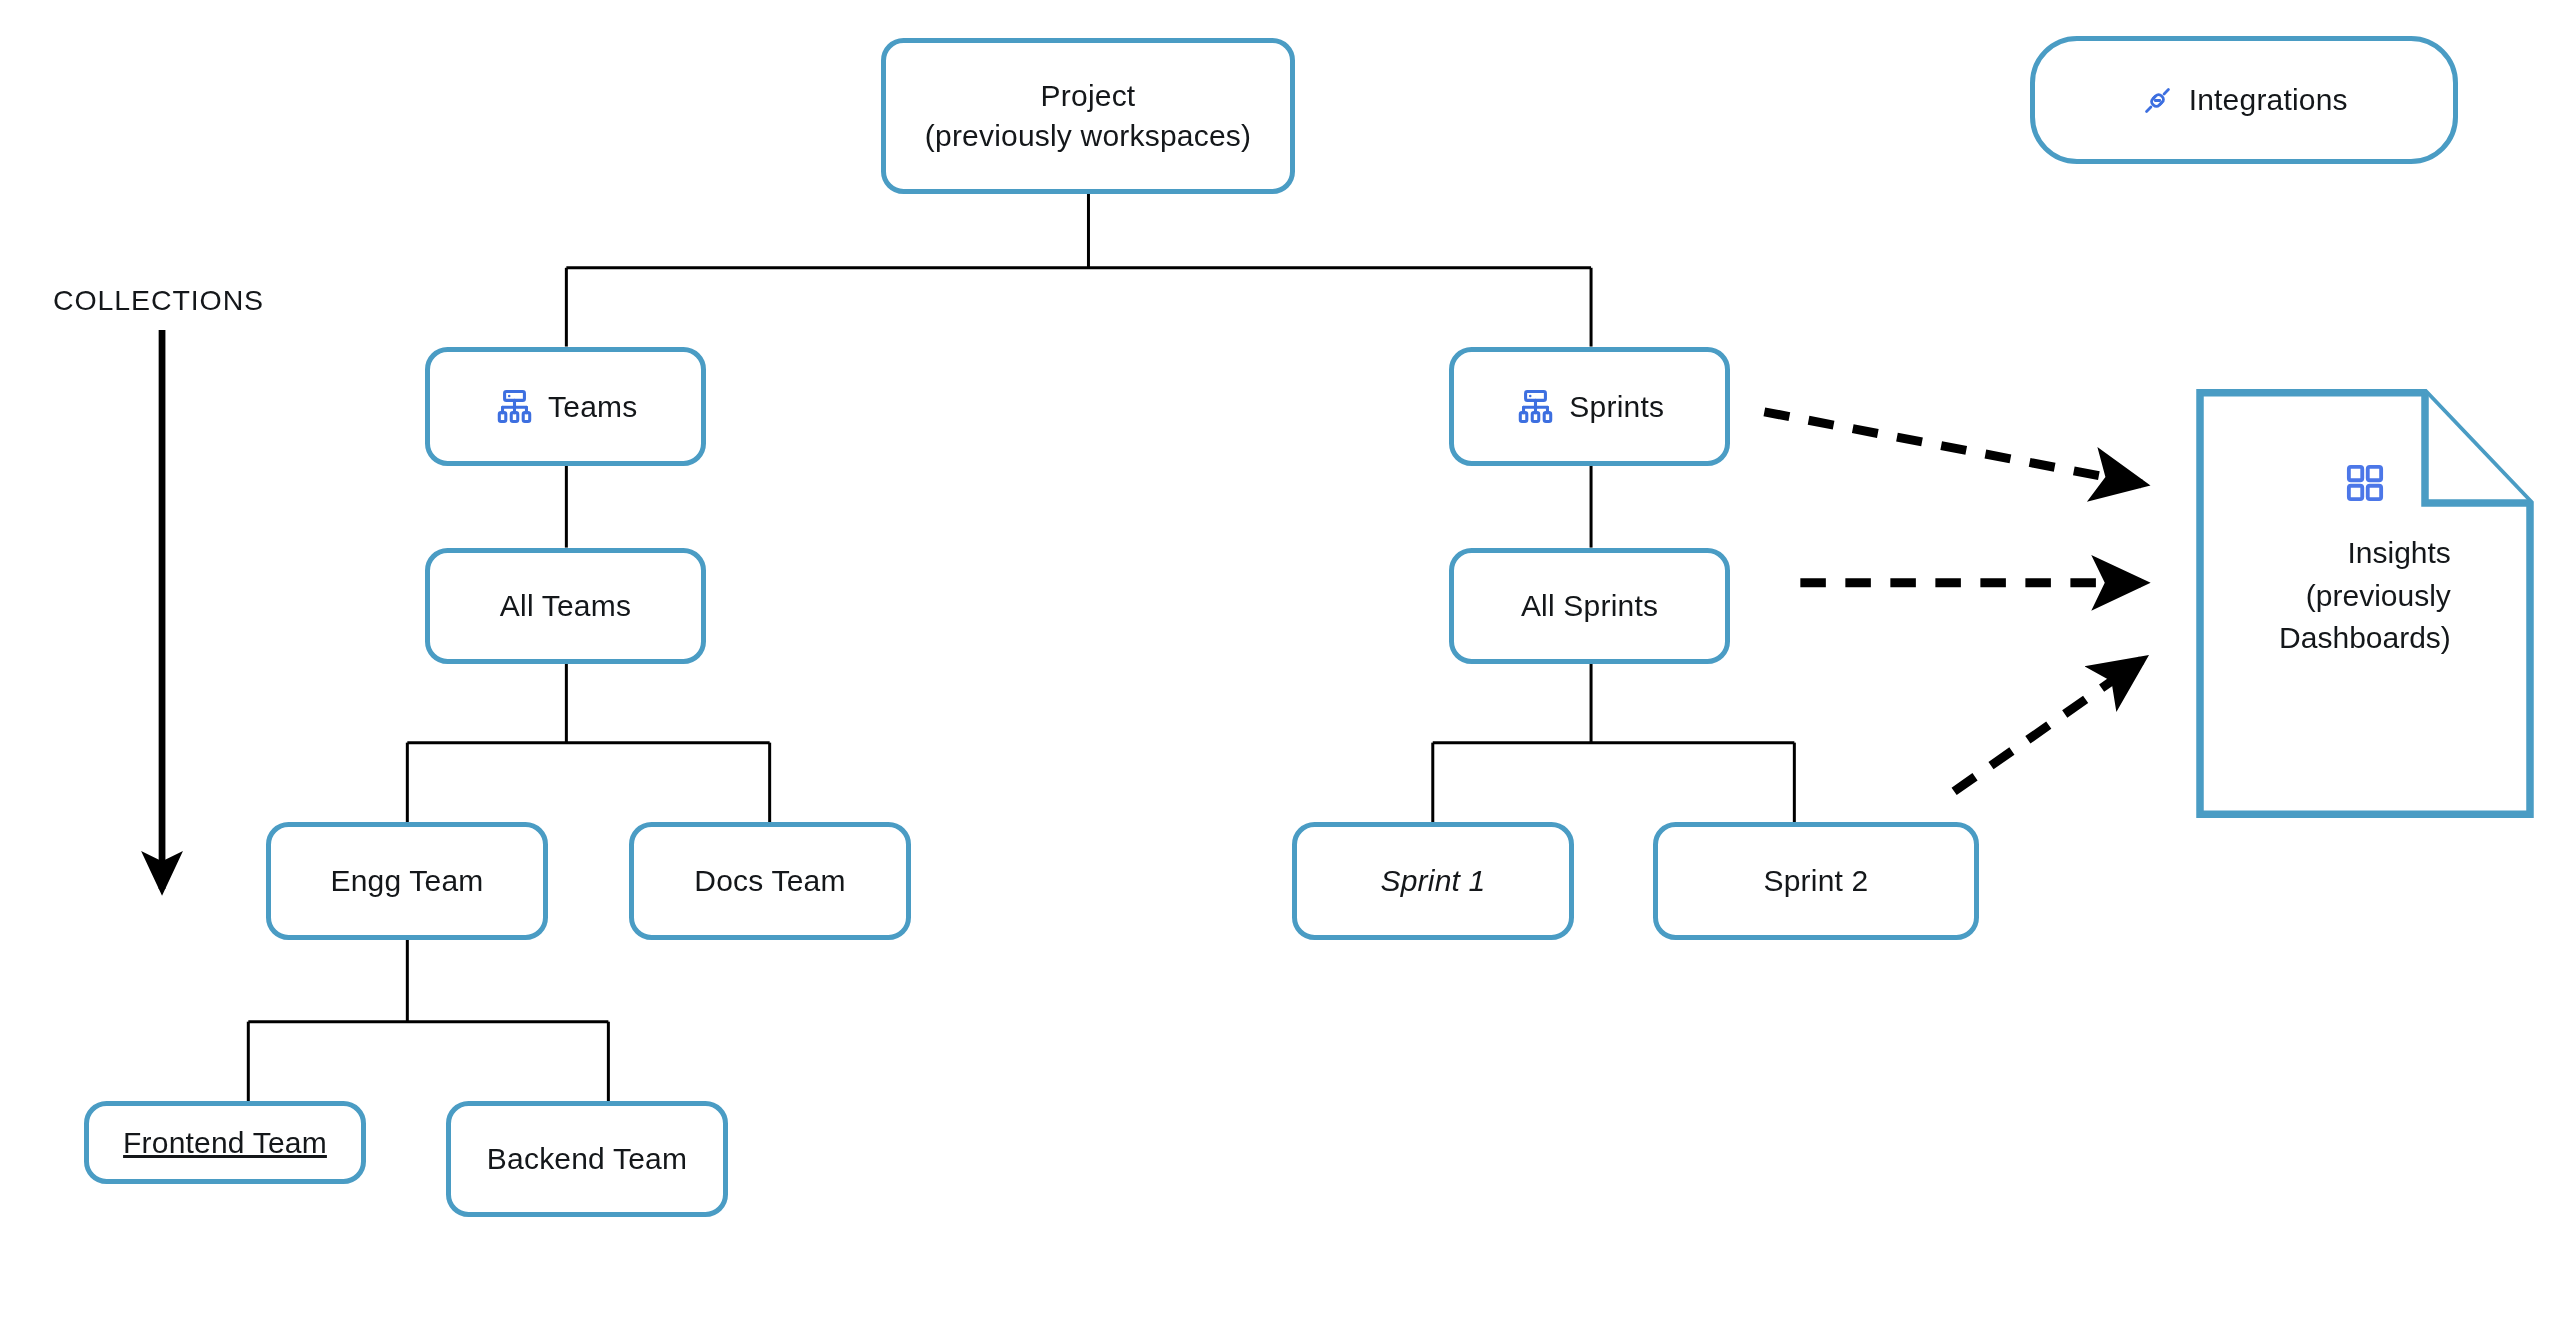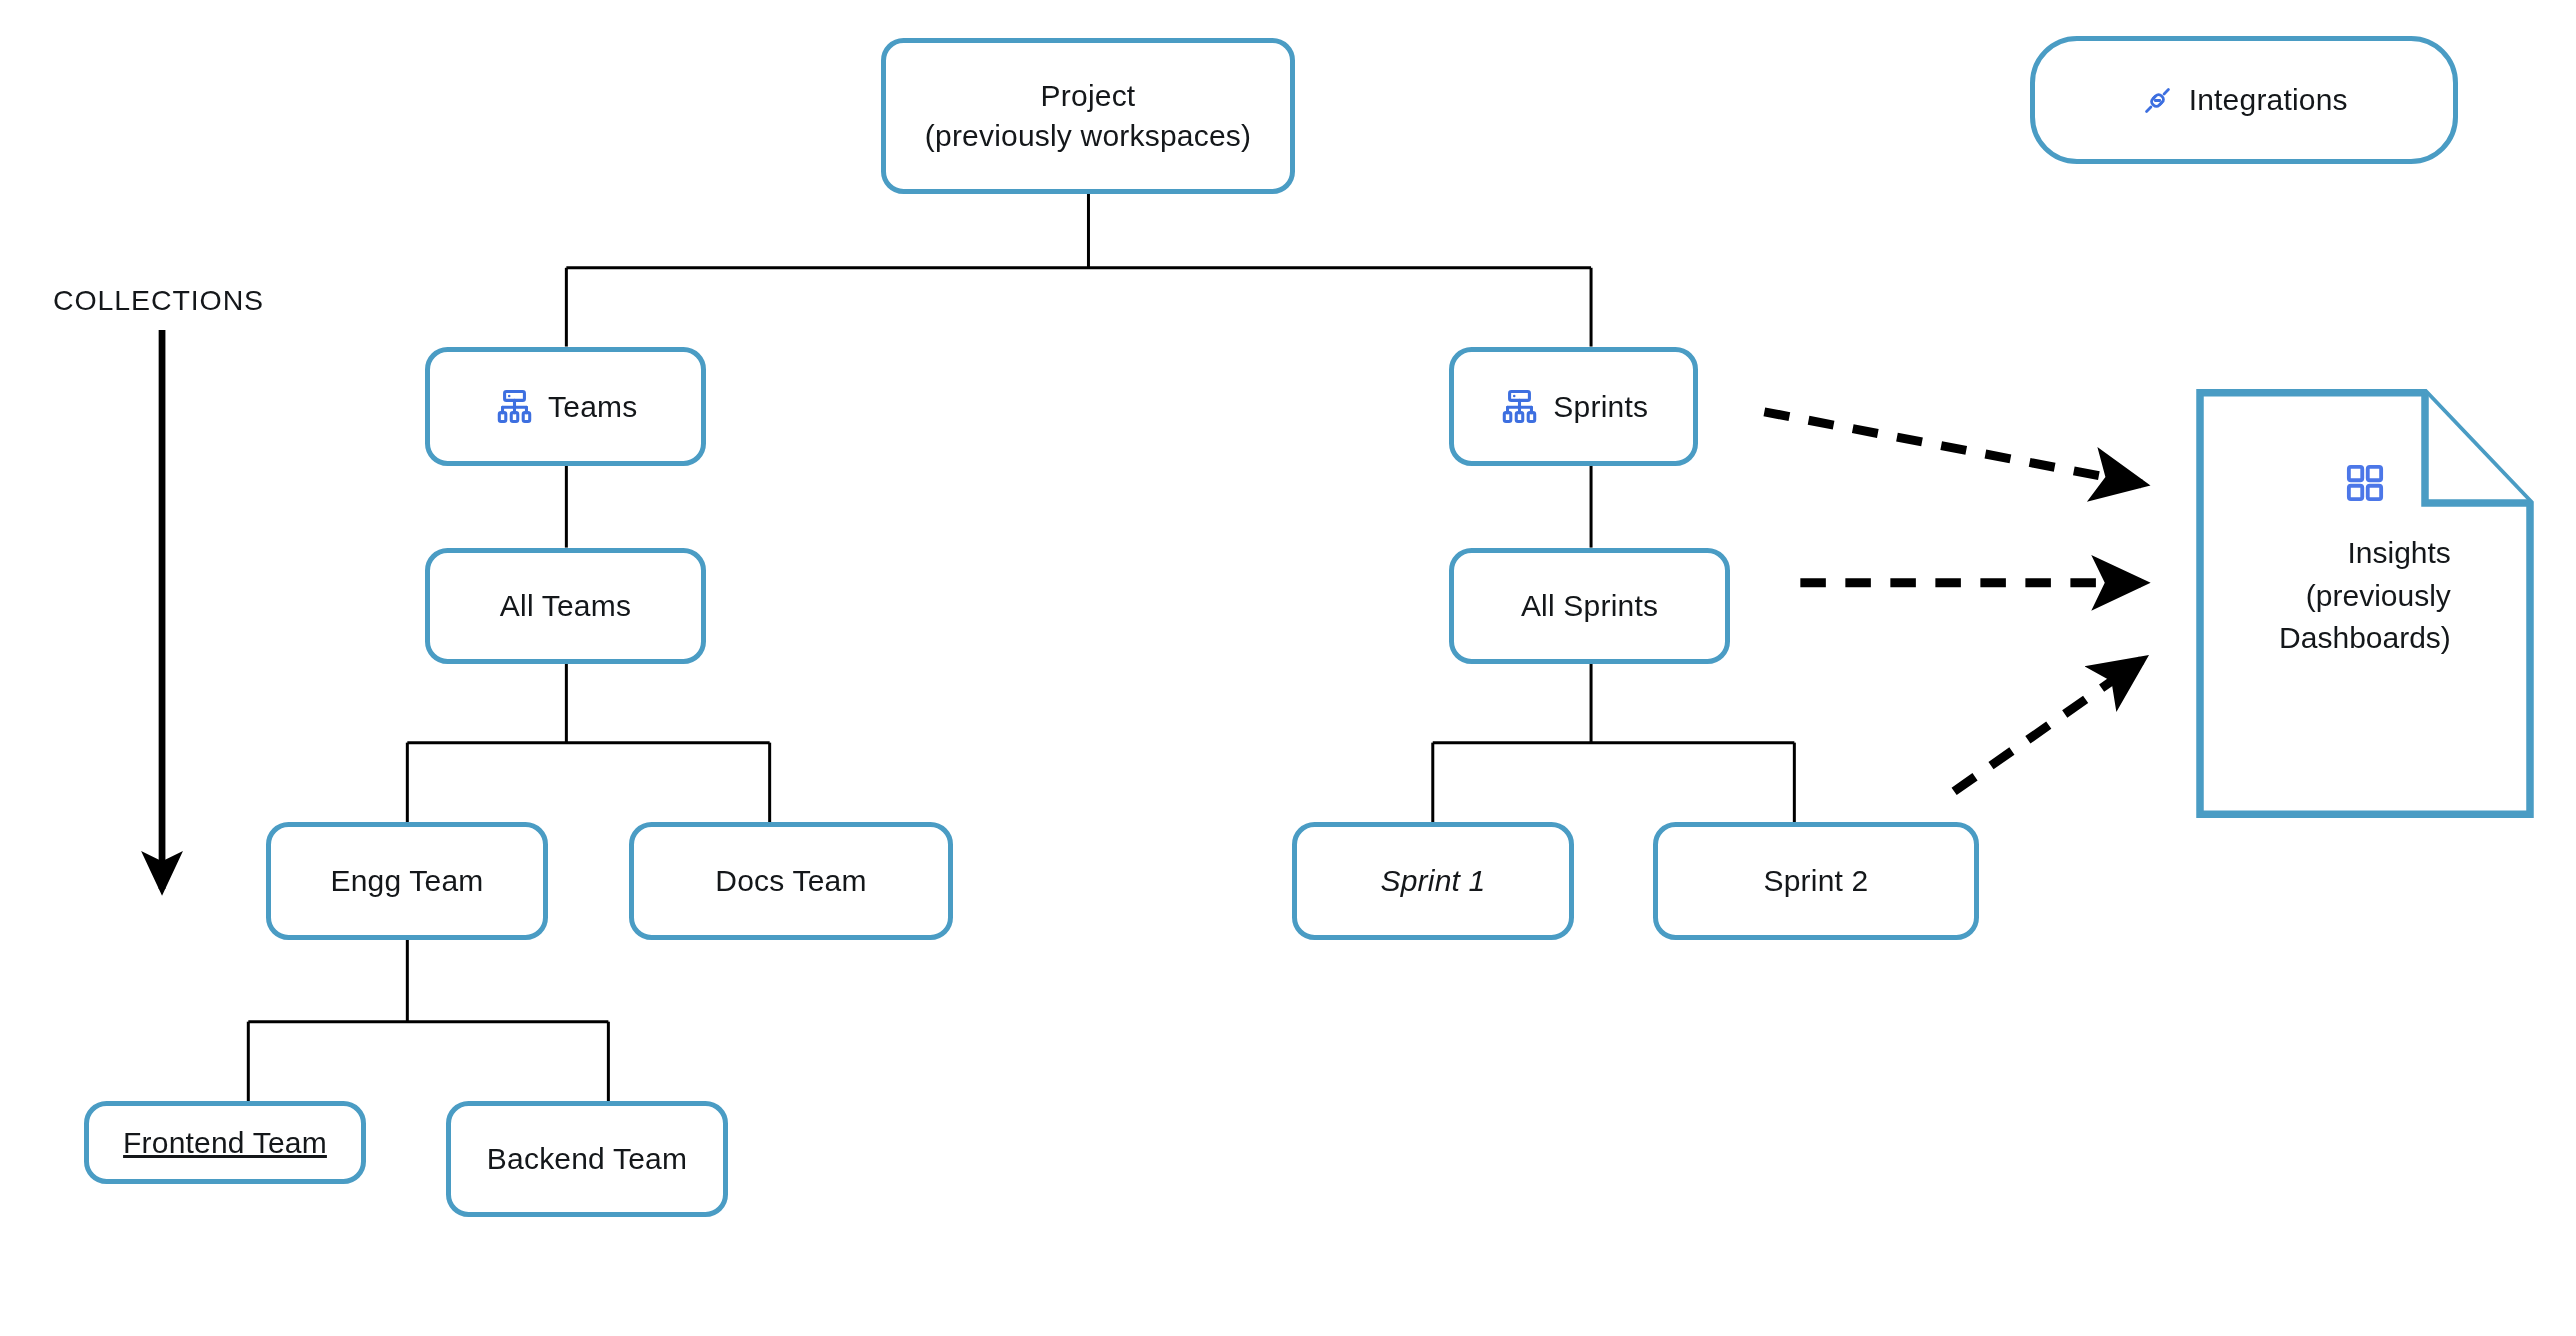--- a/index.html
+++ b/index.html
@@ -189,21 +189,21 @@
         <path d="M12 12.4 L12 15.6"></path>
         <path d="M19 12.4 L19 15.6"></path>
         <rect x="3.1" y="15.6" width="3.8" height="5.2" rx="1"></rect>
         <rect x="10.1" y="15.6" width="3.8" height="5.2" rx="1"></rect>
         <rect x="17.1" y="15.6" width="3.8" height="5.2" rx="1"></rect>
       </svg>
     </span>
     <span class="label">Teams</span>
   </div>
 
-  <div class="node with-icon" style="left:1449px; top:347px; width:249px; height:119px;">
+  <div class="node with-icon" style="left:1449px; top:347px; width:281px; height:119px;">
     <span class="icon-hier">
       <svg width="41" height="41" viewBox="0 0 24 24" fill="none" stroke="#3d6fe0" stroke-width="1.8" stroke-linecap="round" stroke-linejoin="round">
         <rect x="6.2" y="3.2" width="11.6" height="5.2" rx="1"></rect>
         <circle cx="8.9" cy="5.8" r="0.75" fill="#3d6fe0" stroke="none"></circle>
         <path d="M12 8.4 L12 12.4"></path>
         <path d="M5 12.4 L19 12.4"></path>
         <path d="M5 12.4 L5 15.6"></path>
         <path d="M12 12.4 L12 15.6"></path>
         <path d="M19 12.4 L19 15.6"></path>
         <rect x="3.1" y="15.6" width="3.8" height="5.2" rx="1"></rect>
@@ -219,21 +219,21 @@
   </div>
 
   <div class="node" style="left:1449px; top:548px; width:281px; height:116px;">
     <span class="label">All Sprints</span>
   </div>
 
   <div class="node" style="left:266px; top:822px; width:282px; height:118px;">
     <span class="label">Engg Team</span>
   </div>
 
-  <div class="node" style="left:629px; top:822px; width:324px; height:118px;">
+  <div class="node" style="left:629px; top:822px; width:282px; height:118px;">
     <span class="label">Docs Team</span>
   </div>
 
   <div class="node" style="left:1292px; top:822px; width:282px; height:118px;font-style:italic;">
     <span class="label">Sprint 1</span>
   </div>
 
   <div class="node" style="left:1653px; top:822px; width:326px; height:118px;">
     <span class="label">Sprint 2</span>
   </div>

